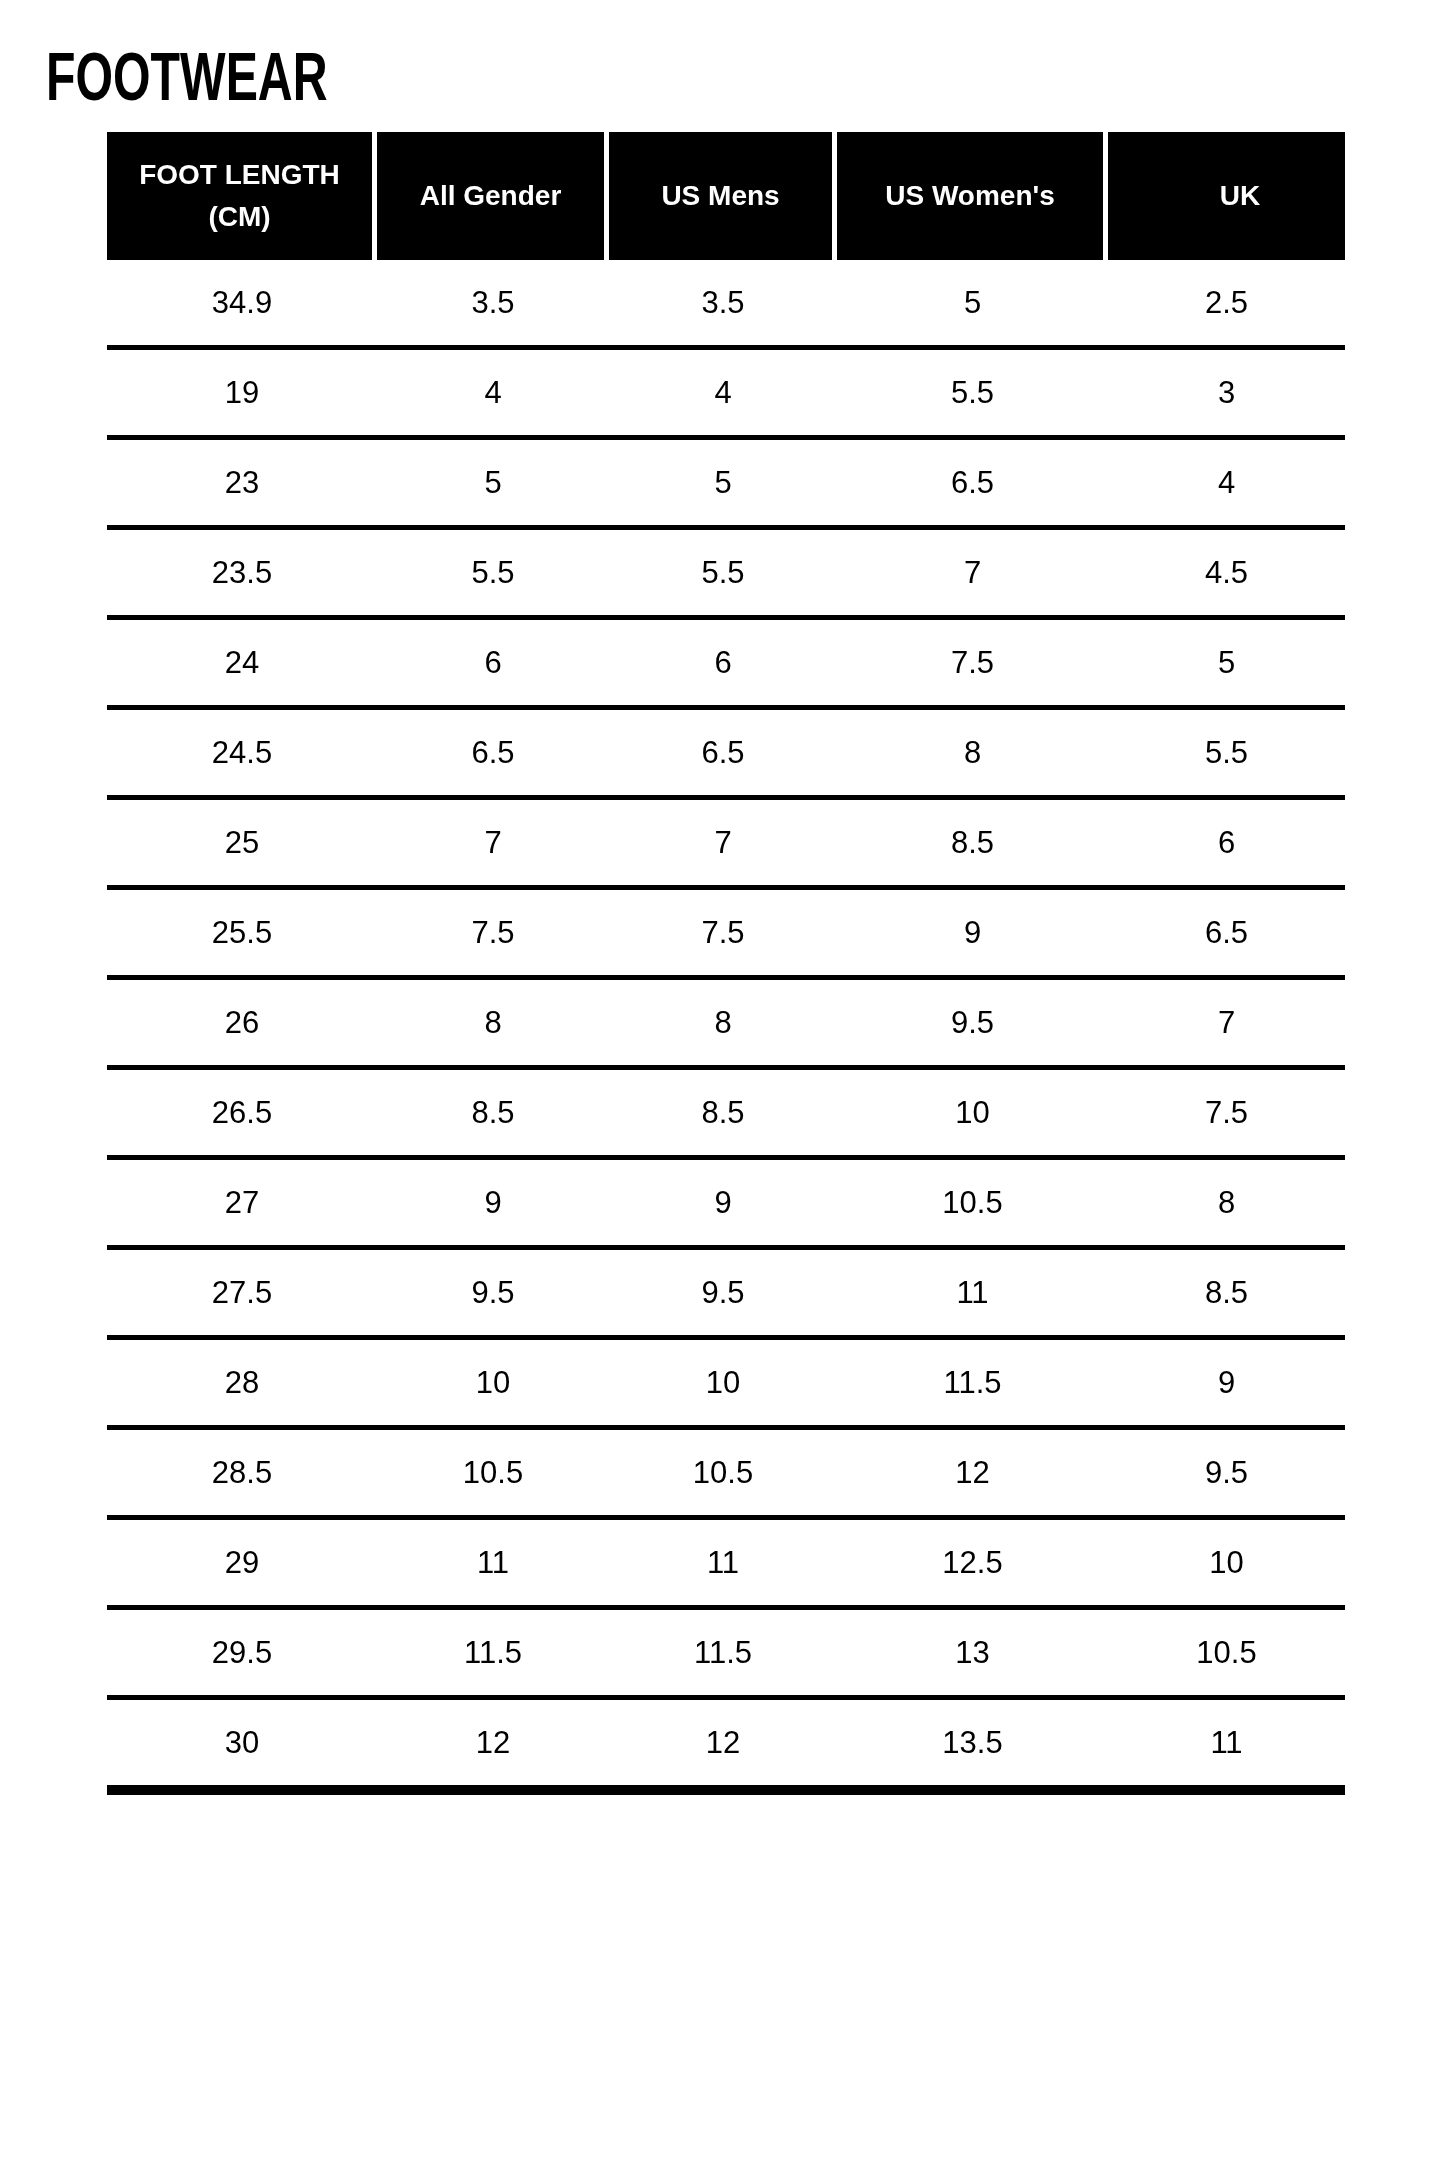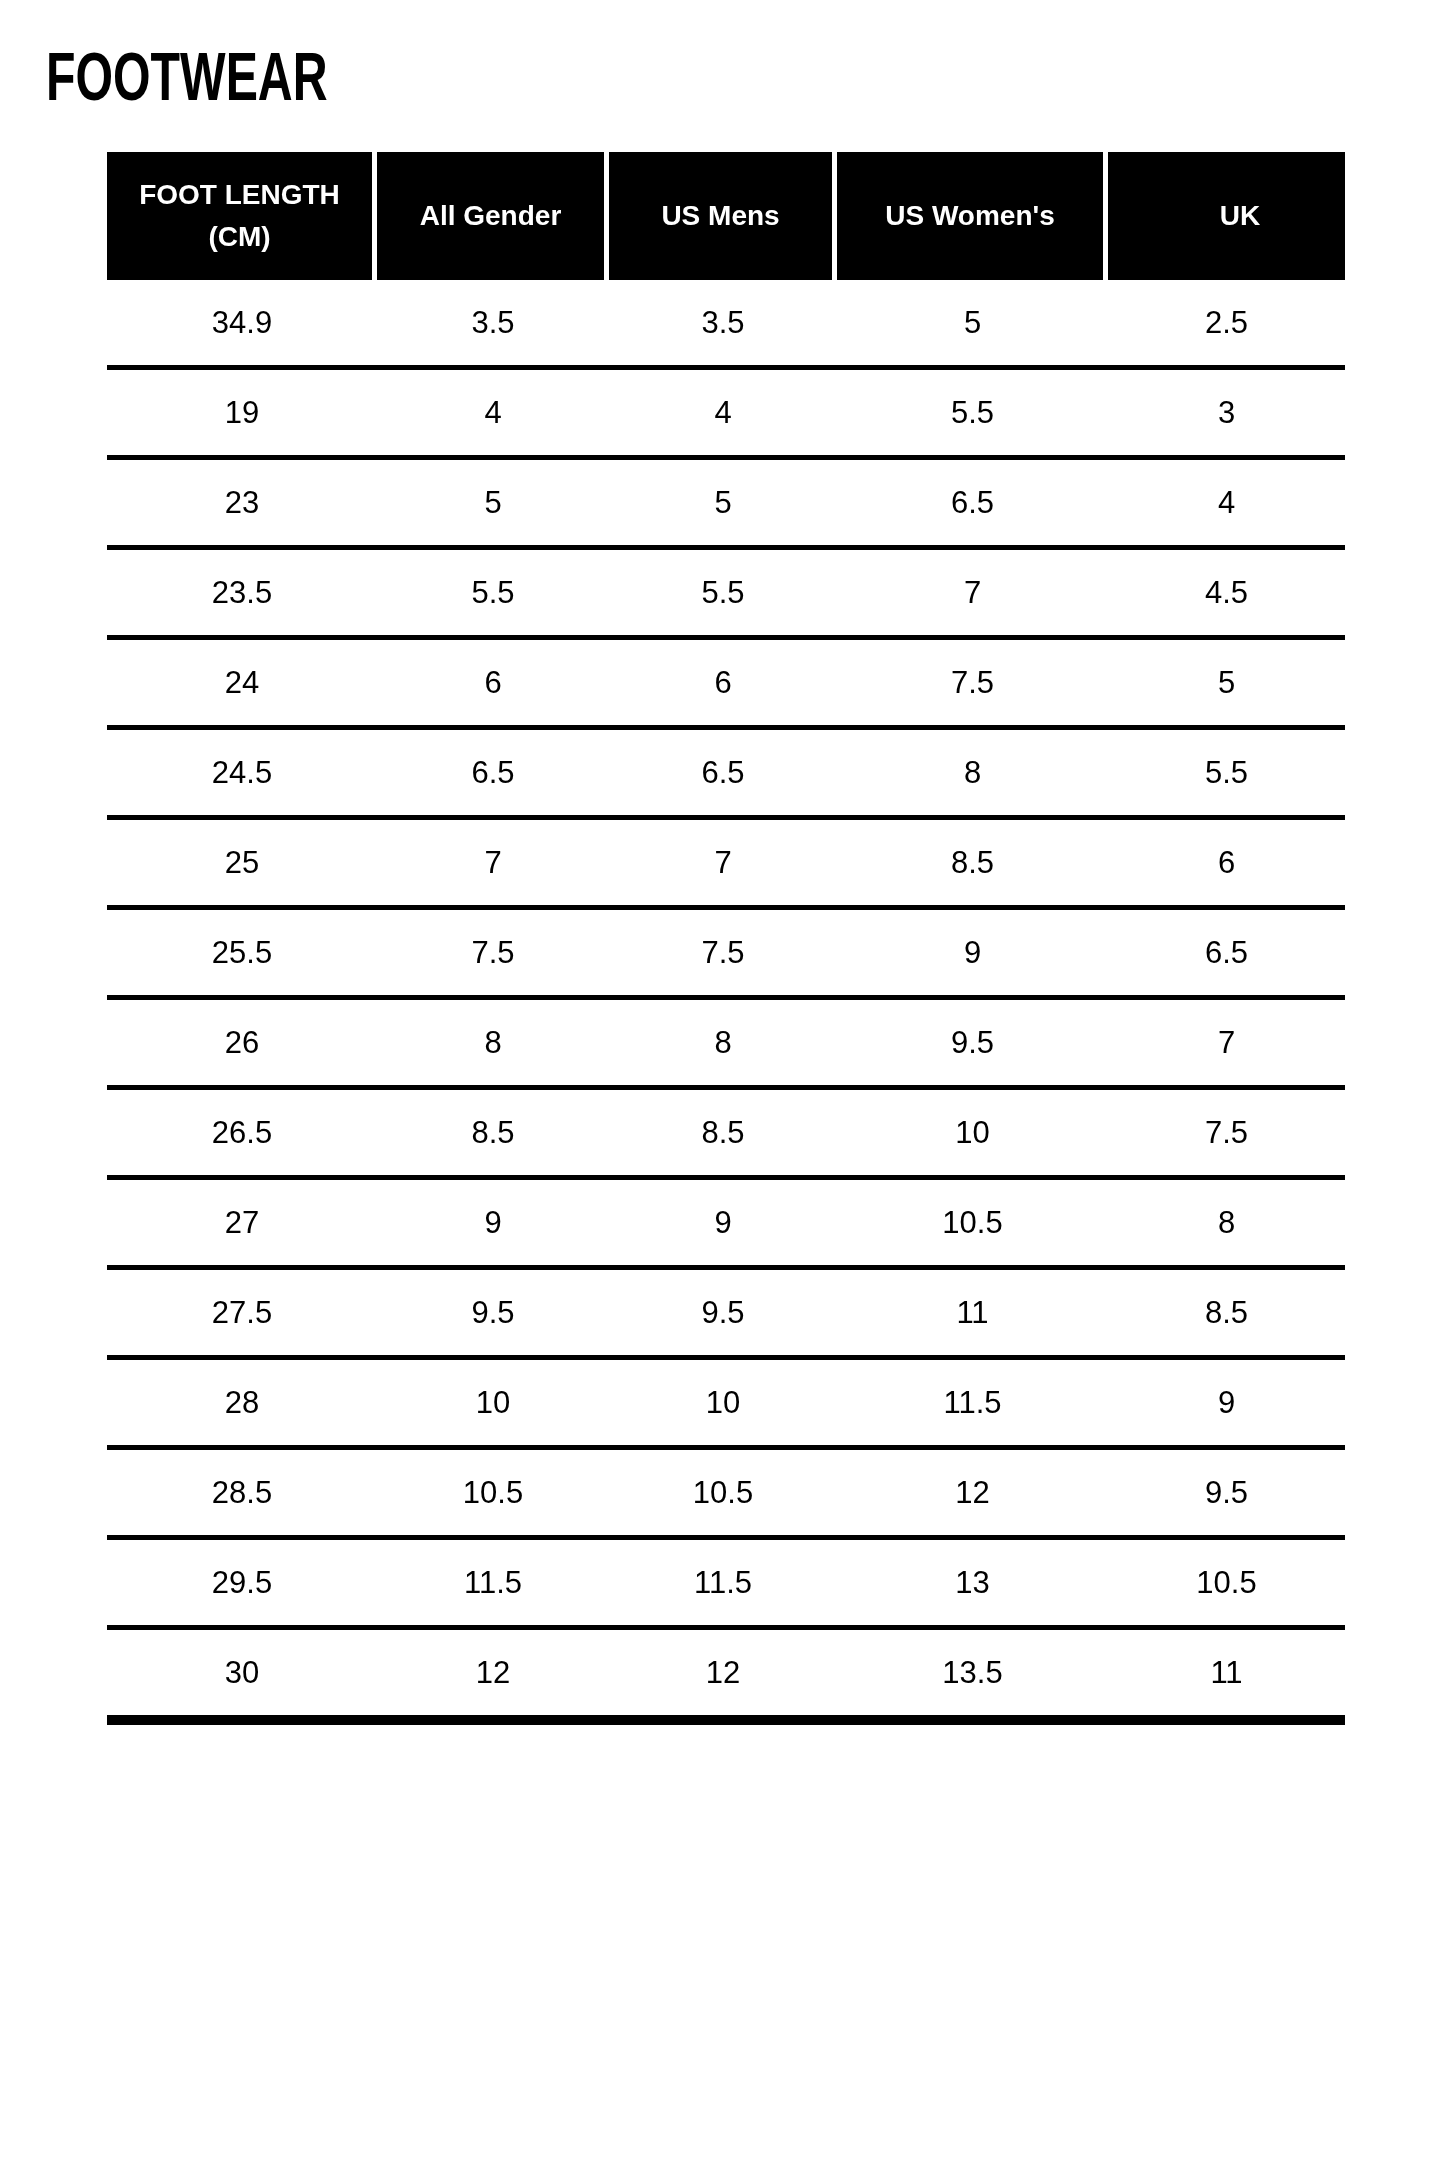--- a/index.html
+++ b/index.html
@@ -25,21 +25,21 @@
     font-weight: 700;
     color: var(--title-color, #000000);
     letter-spacing: 0;
     transform: scaleX(0.71);
     transform-origin: left top;
     white-space: nowrap;
   }
   table.size-table {
     position: absolute;
     left: 107px;
-    top: 152px;
+    top: 132px;
     width: 1238px;
     border-collapse: separate;
     border-spacing: 0;
     table-layout: fixed;
   }
   col.c1 { width: 270px; }
   col.c2 { width: 232px; }
   col.c3 { width: 228px; }
   col.c4 { width: 271px; }
   col.c5 { width: 237px; }
@@ -192,20 +192,27 @@
           <td>9</td>
         </tr>
         <tr>
           <td>28.5</td>
           <td>10.5</td>
           <td>10.5</td>
           <td>12</td>
           <td>9.5</td>
         </tr>
         <tr>
+          <td>29</td>
+          <td>11</td>
+          <td>11</td>
+          <td>12.5</td>
+          <td>10</td>
+        </tr>
+        <tr>
           <td>29.5</td>
           <td>11.5</td>
           <td>11.5</td>
           <td>13</td>
           <td>10.5</td>
         </tr>
         <tr>
           <td>30</td>
           <td>12</td>
           <td>12</td>

